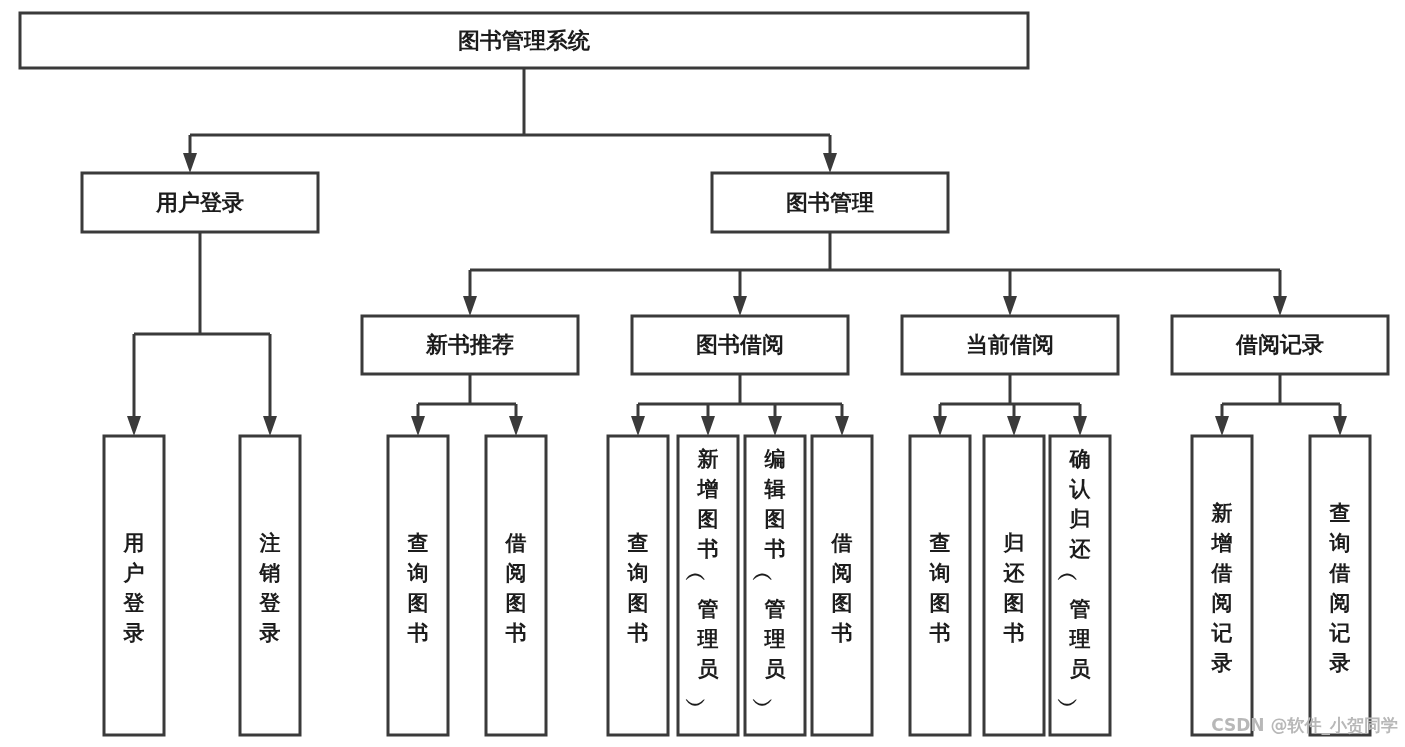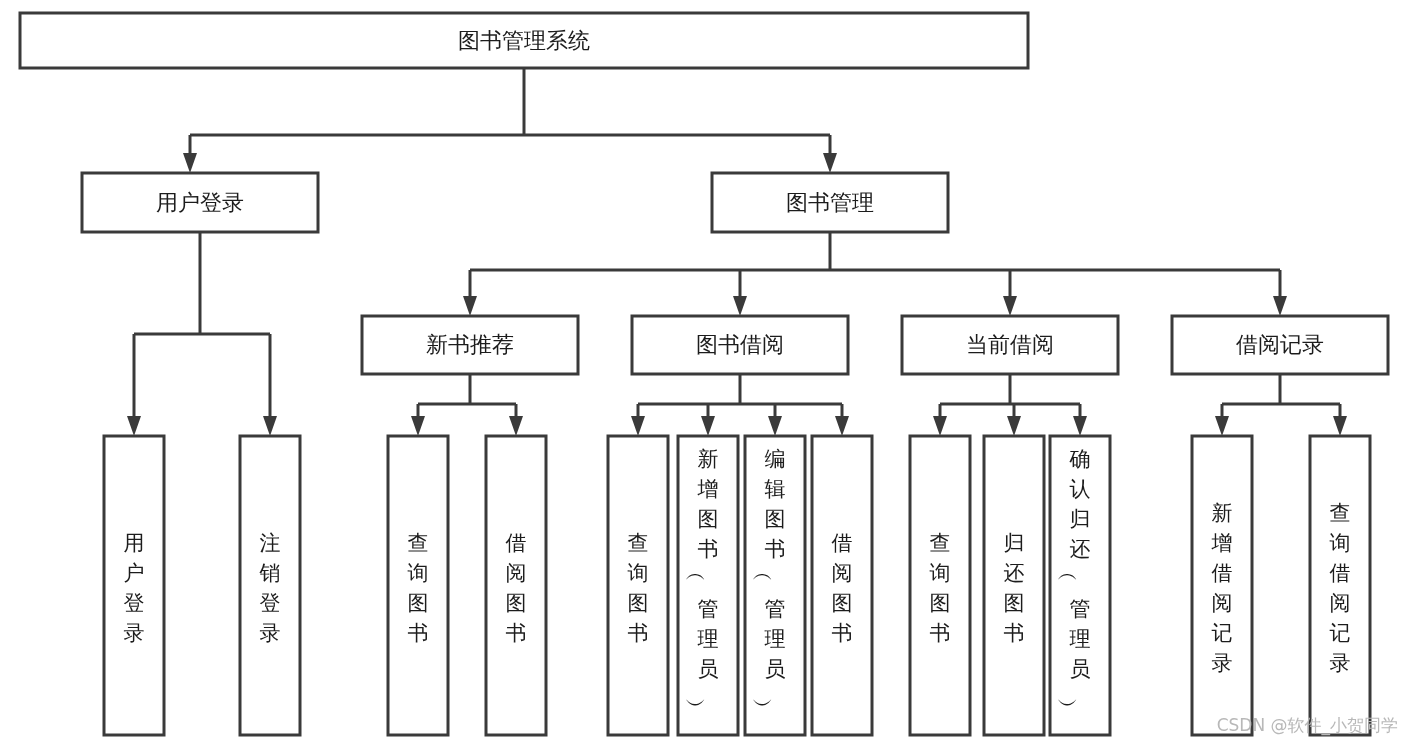--- a/index.html
+++ b/index.html
@@ -12,20 +12,21 @@
     width: 1405px;
     height: 747px;
     font-family: "DejaVu Sans", "Liberation Sans", sans-serif;
     overflow: hidden;
     position: relative;
   }
   #diagram-root {
     position: relative;
     width: 1405px;
     height: 747px;
+    font-weight: bold;
   }
   svg.diagram-canvas {
     position: absolute;
     top: 0;
     left: 0;
     width: 1405px;
     height: 747px;
     display: block;
   }
   .node-box {

